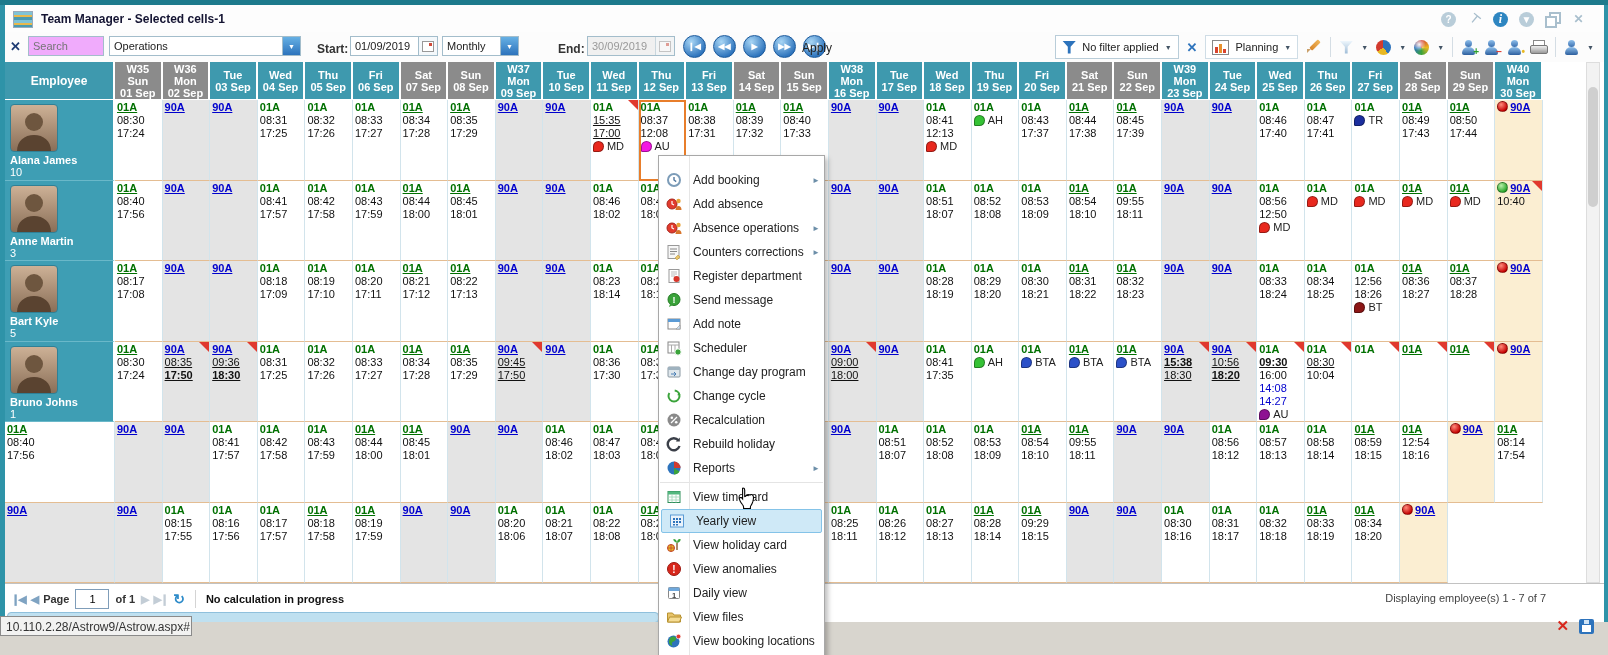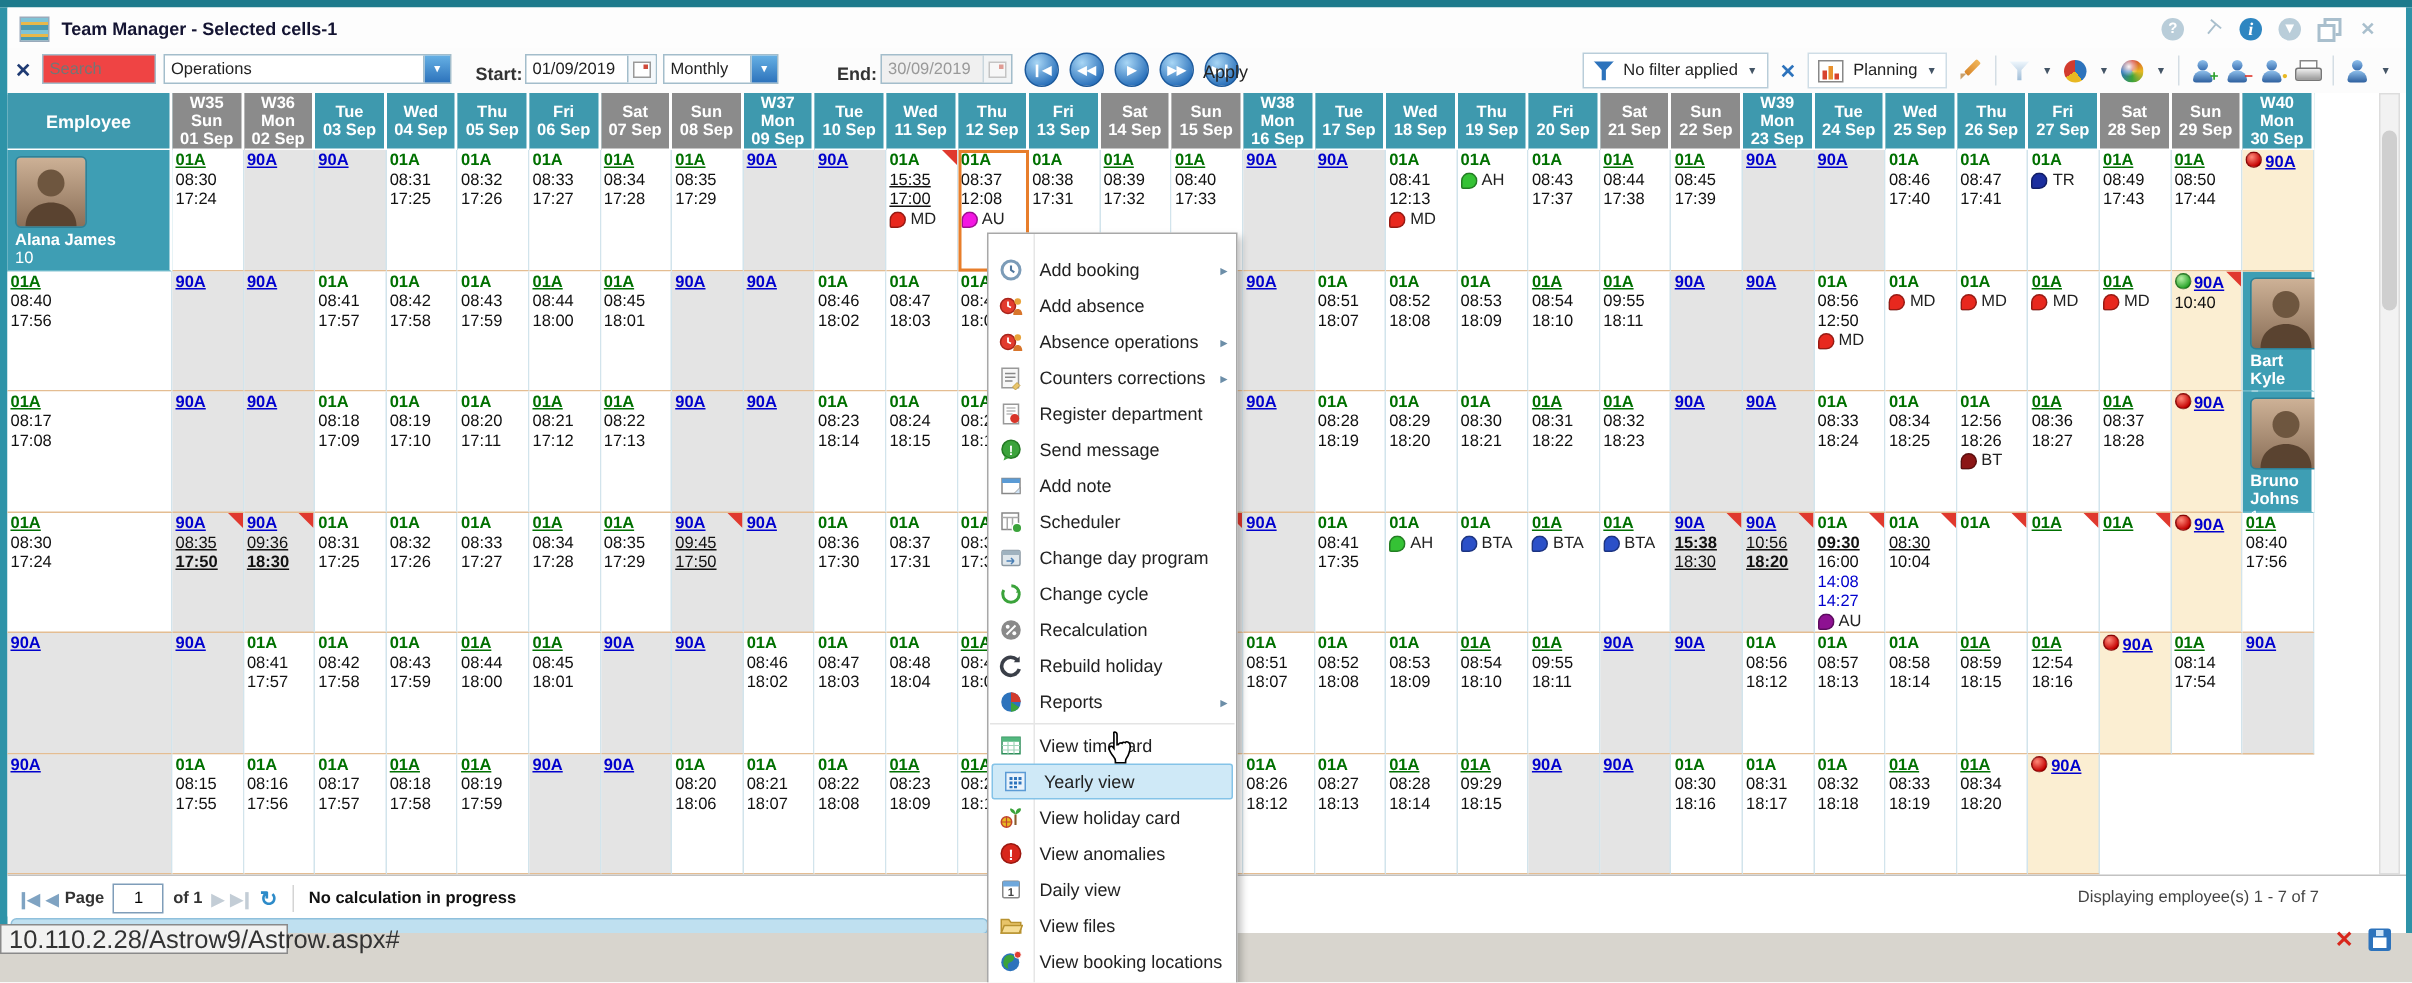--- a/index.html
+++ b/index.html
@@ -19,21 +19,21 @@
   .wi.circle{border-radius:50%;background:#b9cdd9;color:#fff;font-size:10px;}
   .wi.info{background:#2e86c1;color:#fff;border-radius:50%;font-family:"Liberation Serif",serif;font-style:italic;}
   .wi.squares{position:relative;}
   .wi.squares i{position:absolute;width:8px;height:8px;border:2px solid #a9bfcd;background:#fff;}
   .wi.squares i.b1{left:4px;top:0;} .wi.squares i.b2{left:0;top:4px;}
 
   
   .toolbar{position:absolute;left:5px;top:32px;width:1599px;height:30px;background:#fcfcfc;border-bottom:1px solid #c9dbe3;}
   .tb-x{position:absolute;left:5px;top:7px;font-size:13px;font-weight:bold;color:#1f3b73;}
   .tinput{position:absolute;height:20px;border:1px solid #a3bdcb;font-size:11px;padding:4px 4px;
-          font-family:"Liberation Sans",sans-serif;box-sizing:border-box;background:#ef4444;}
+          font-family:"Liberation Sans",sans-serif;box-sizing:border-box;background:#f0abfc;}
   .search{left:23px;top:4px;width:76px;}
   .selbox{position:absolute;height:20px;border:1px solid #a3bdcb;background:#fff;box-sizing:border-box;display:flex;align-items:center;}
   .selbox .val{flex:1;padding-left:4px;overflow:hidden;white-space:nowrap;}
   .ddbtn{width:17px;height:100%;background:linear-gradient(#66b0e4,#2d73bc);color:#fff;font-size:7px;
          display:flex;align-items:center;justify-content:center;border-left:1px solid #a3bdcb;}
   .oper{left:104px;top:4px;width:192px;}
   .lbl{position:absolute;top:10px;font-size:12px;color:#333;font-weight:bold;}
   .start-l{left:312px;} .end-l{left:553px;}
   .date1{left:345px;top:4px;width:88px;display:flex;}
   .date2{left:582px;top:4px;width:88px;display:flex;background:#f0f0f0;color:#999;}
@@ -116,21 +116,21 @@
   .refresh{color:#2d8bc9;font-size:14px;font-weight:bold;}
   .pgsep{width:1px;height:18px;background:#d4d4d4;margin:0 4px;}
   .calcstatus{font-weight:bold;color:#111;font-size:11px;}
   .displaying{position:absolute;right:58px;top:8px;color:#444;font-size:11px;}
 
   .hscroll{position:absolute;left:7px;top:612px;width:650px;height:9px;border-radius:4px;background:#bfe0f0;border:1px solid #8fc0dc;}
 
   
   .statusstrip{position:absolute;left:0;top:622px;width:1608px;height:33px;background:#d8d5ce;}
   .urlbox{position:absolute;left:0px;top:616px;width:192px;height:20px;background:#f2f2f1;border:1px solid #8a8a8a;
-          font-size:17px;color:#333;line-height:20px;padding-left:5px;box-sizing:border-box;z-index:5;}
+          font-size:12px;color:#333;line-height:20px;padding-left:5px;box-sizing:border-box;z-index:5;}
   .bricons{position:absolute;right:14px;top:617px;display:flex;gap:10px;align-items:center;z-index:5;}
   .closered{color:#d8271c;font-weight:bold;font-size:15px;}
   .disk{width:15px;height:15px;background:#2d73bc;border-radius:2px;position:relative;}
   .disk:after{content:"";position:absolute;left:3px;top:6px;width:9px;height:7px;background:#fff;}
   .disk:before{content:"";position:absolute;left:5px;top:1px;width:5px;height:4px;background:#cfe3f5;}
 
   
   .menu{position:absolute;left:658px;top:116px;width:165px;background:#fff;border:1px solid #a8a8a8;
         box-shadow:3px 3px 5px rgba(0,0,0,.25);padding:12px 0;z-index:10;margin-top:39px;}
   .menu .gutter{position:absolute;left:30px;top:0;bottom:0;width:1px;background:#e6e6e6;}
@@ -432,20 +432,30 @@
       <div class="cell gray"><span class="code blue und">90A</span></div>
       <div class="cell"><span class="code green">01A</span><div class="tl">08:46</div><div class="tl">17:40</div></div>
       <div class="cell"><span class="code green">01A</span><div class="tl">08:47</div><div class="tl">17:41</div></div>
       <div class="cell"><span class="code green">01A</span><div class="irow">
           <span class="leaf" style="background:#1b2e9e"></span>
           <span>TR</span>
         </div></div>
       <div class="cell"><span class="code green und">01A</span><div class="tl">08:49</div><div class="tl">17:43</div></div>
       <div class="cell"><span class="code green und">01A</span><div class="tl">08:50</div><div class="tl">17:44</div></div>
       <div class="cell cream"><span class="ball red"></span><span class="code blue und">90A</span></div>
+      <div class="ecell">
+        <div class="avatar">
+          <svg width="46" height="46" viewBox="0 0 46 46">
+            <circle cx="23" cy="17" r="9" fill="#6e563f"></circle>
+            <path d="M6 46c0-10 7.5-16 17-16s17 6 17 16z" fill="#5a4330"></path>
+          </svg>
+        </div>
+        <div class="ename">Anne Martin</div>
+        <div class="enum">3</div>
+      </div>
       <div class="cell"><span class="code green und">01A</span><div class="tl">08:40</div><div class="tl">17:56</div></div>
       <div class="cell gray"><span class="code blue und">90A</span></div>
       <div class="cell gray"><span class="code blue und">90A</span></div>
       <div class="cell"><span class="code green">01A</span><div class="tl">08:41</div><div class="tl">17:57</div></div>
       <div class="cell"><span class="code green">01A</span><div class="tl">08:42</div><div class="tl">17:58</div></div>
       <div class="cell"><span class="code green">01A</span><div class="tl">08:43</div><div class="tl">17:59</div></div>
       <div class="cell"><span class="code green und">01A</span><div class="tl">08:44</div><div class="tl">18:00</div></div>
       <div class="cell"><span class="code green und">01A</span><div class="tl">08:45</div><div class="tl">18:01</div></div>
       <div class="cell gray"><span class="code blue und">90A</span></div>
       <div class="cell gray"><span class="code blue und">90A</span></div>

